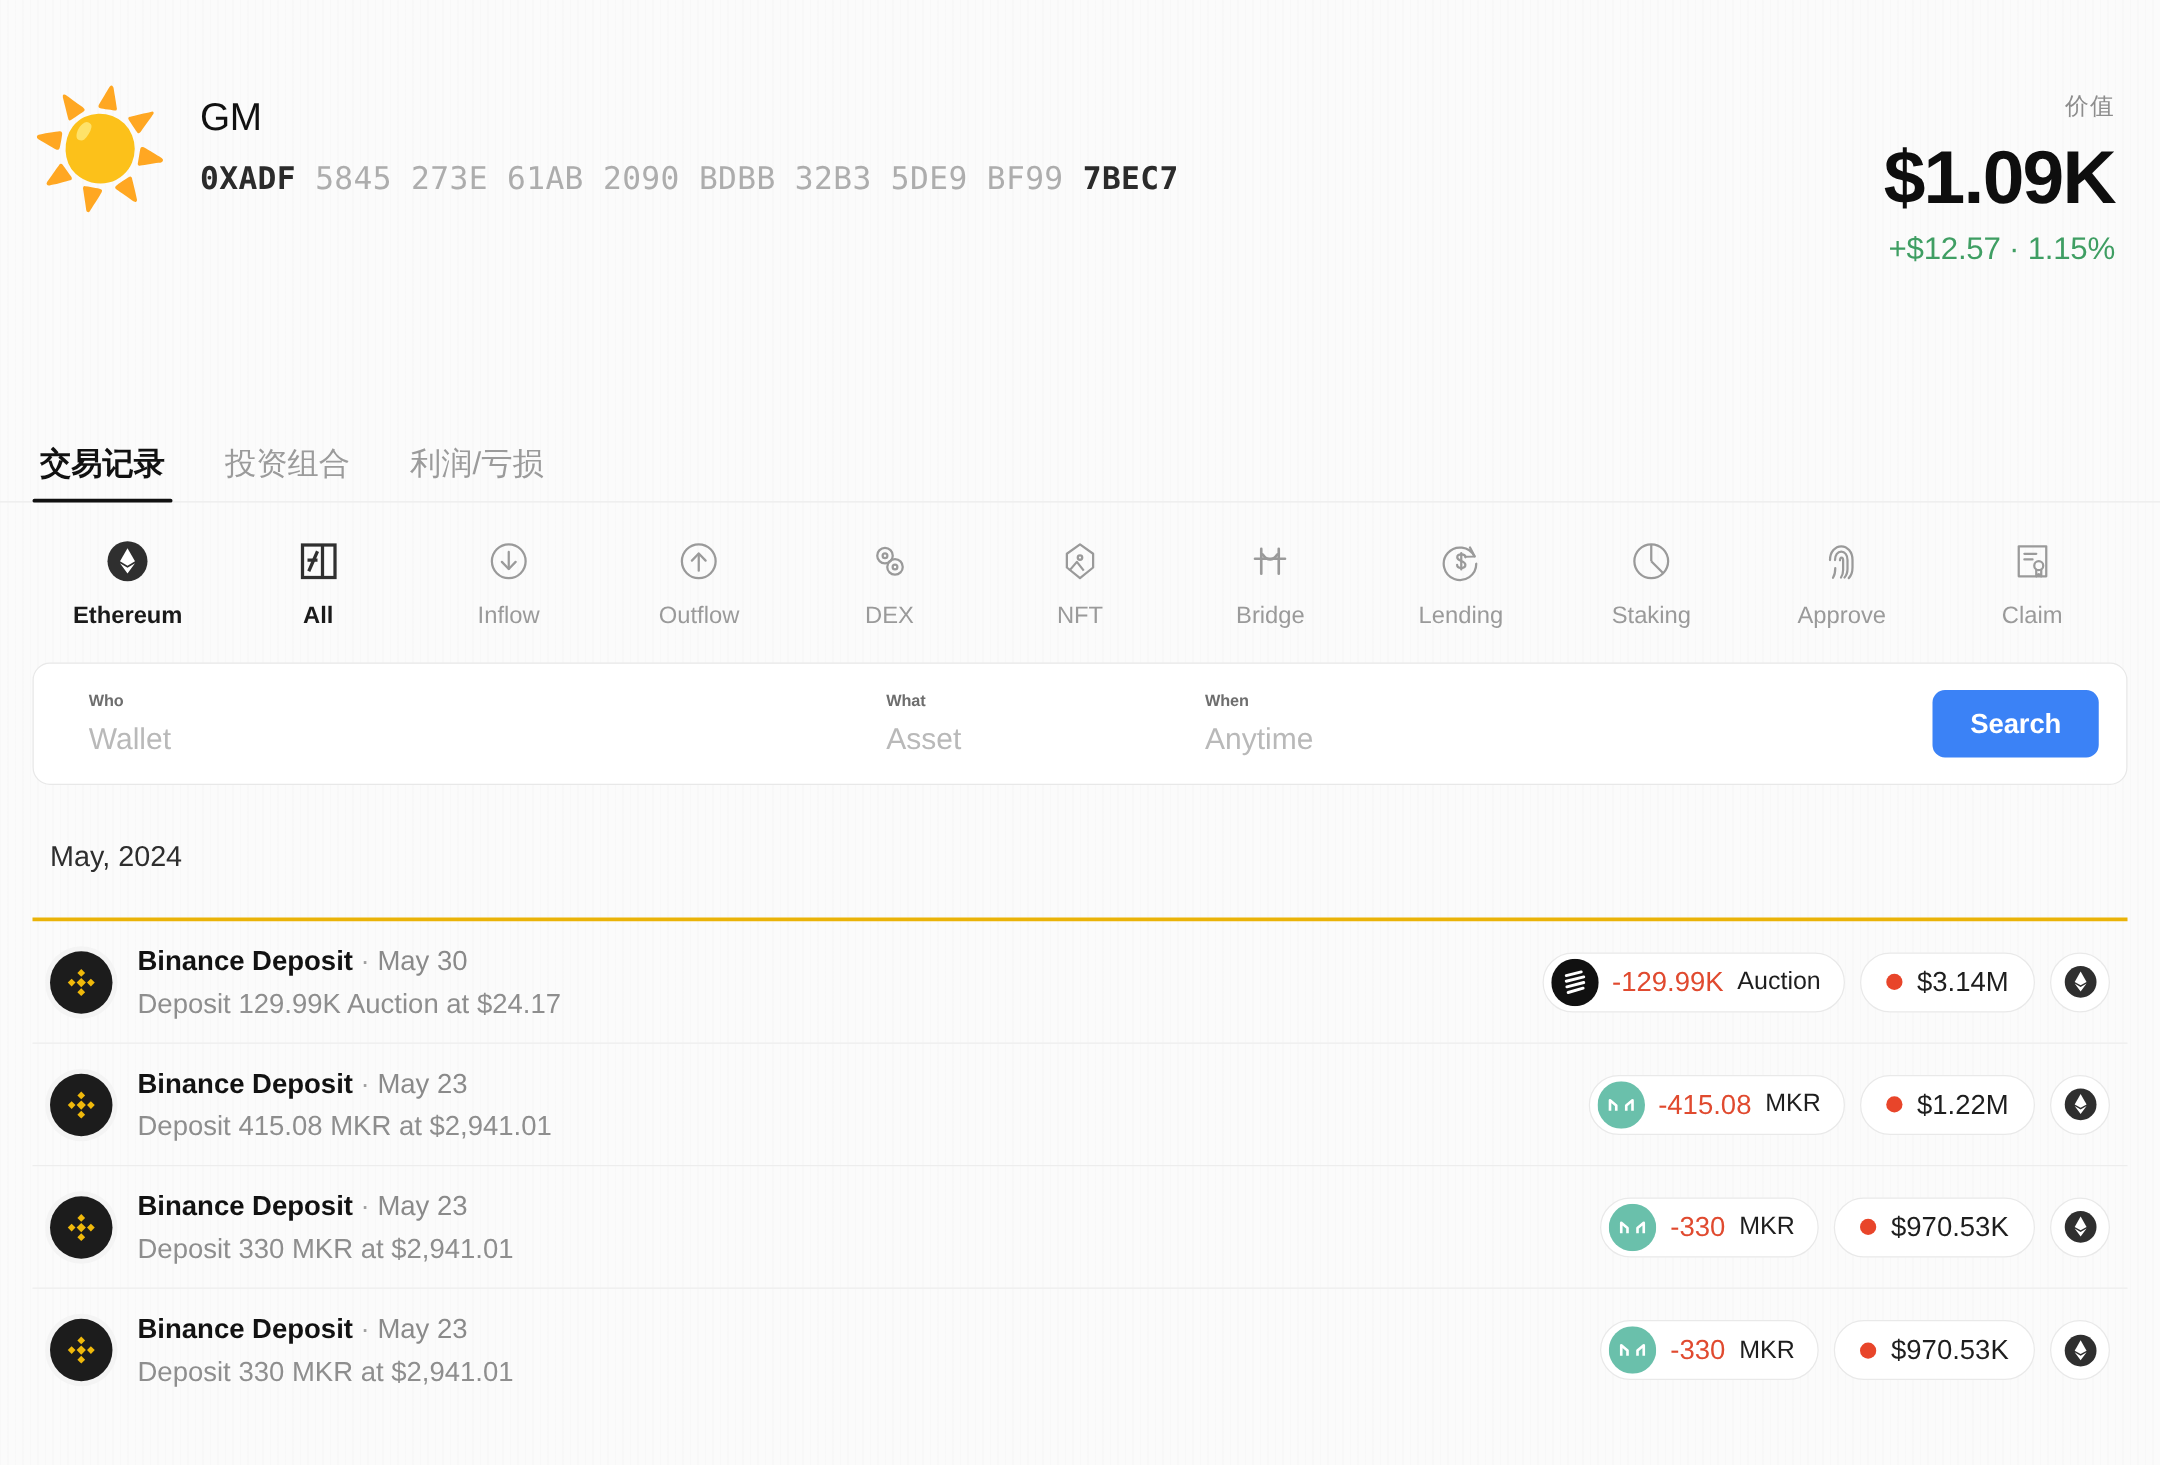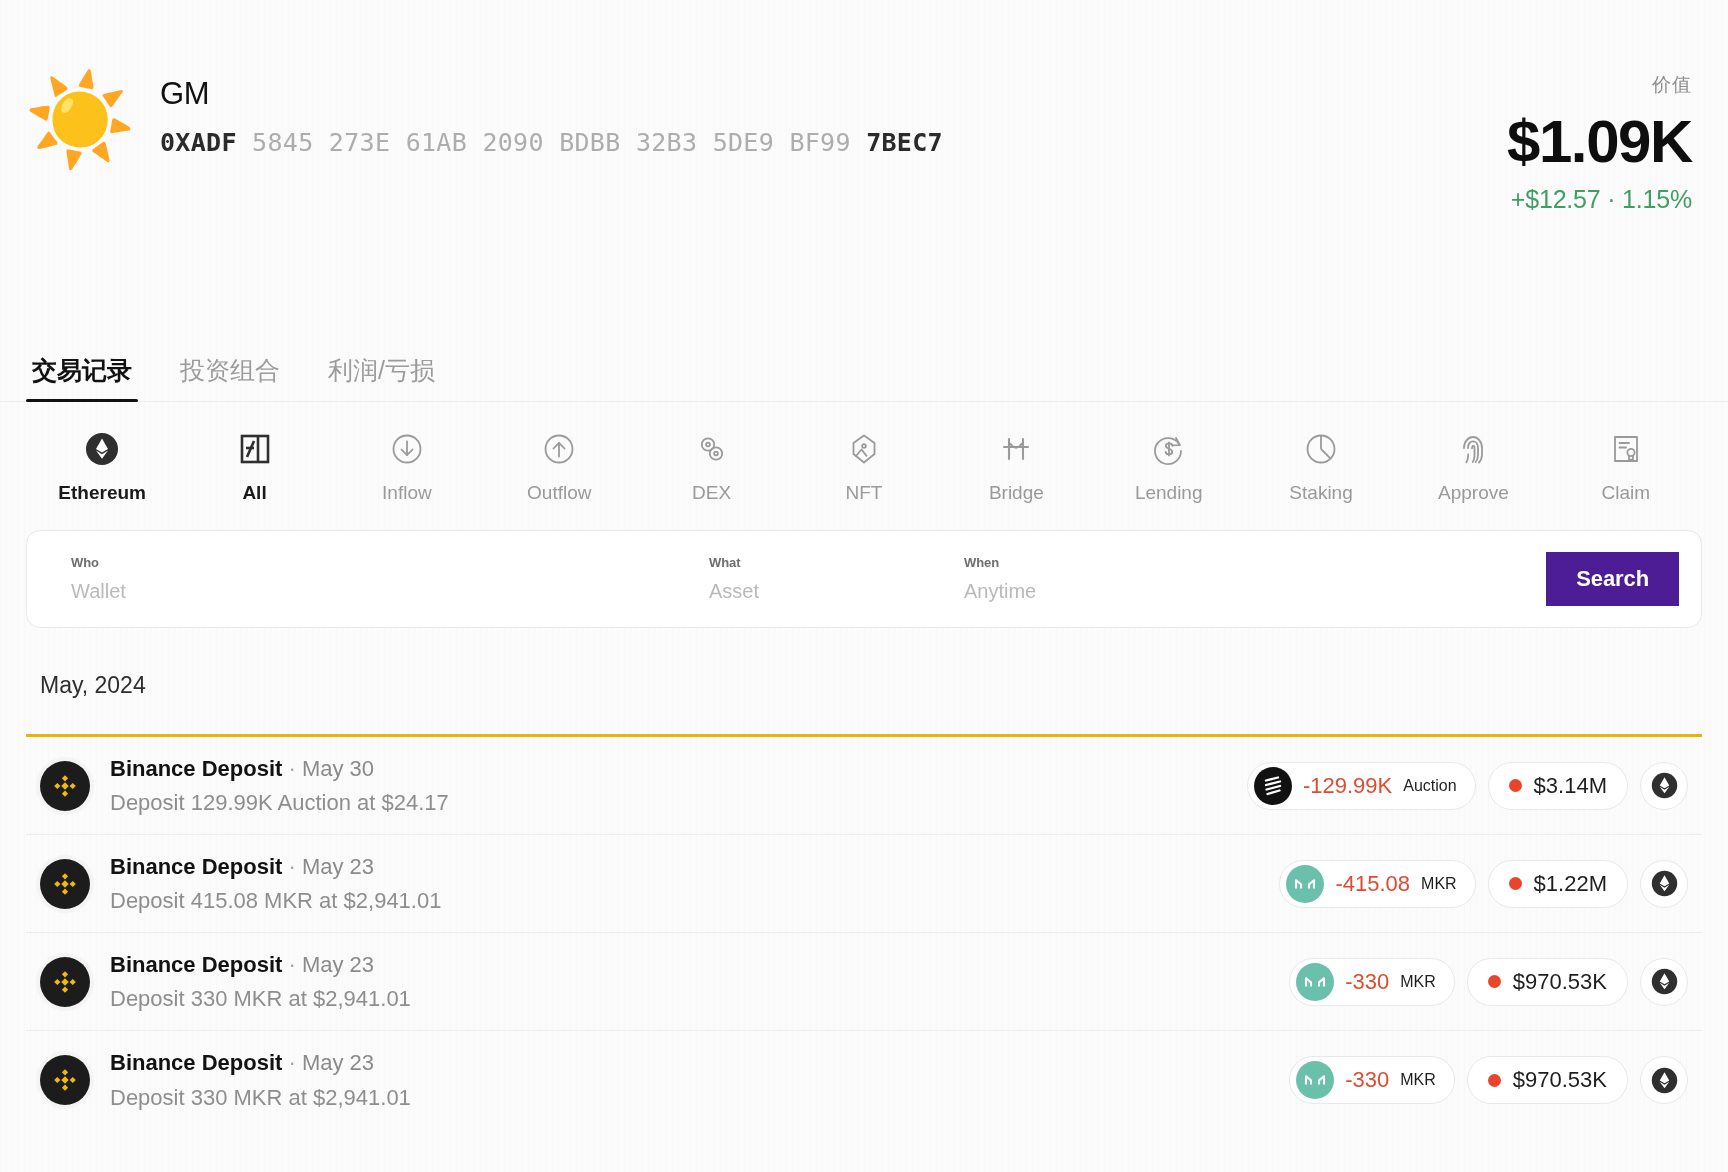--- a/index.html
+++ b/index.html
@@ -146,32 +146,32 @@
     border-radius: 14px;
     background: #ffffff;
     height: 98px;
     display: flex;
     align-items: center;
     padding: 0 22px 0 22px;
     position: relative;
   }
   .sfield { display: flex; flex-direction: column; justify-content: center; gap: 10px; }
   .sfield .slabel { font-size: 13px; color: #6e6e6e; font-weight: bold; letter-spacing: -0.1px; }
-  .sfield .sval { font-size: 20px; color: #b9b9b9; }
+  .sfield .sval { font-size: 24px; color: #b9b9b9; }
   .sfield-who  { width: 660px; padding-left: 22px; }
   .sfield-what { width: 255px; }
   .sfield-when { width: 300px; }
   .search-btn {
     margin-left: auto;
-    background: #4c1d95;
+    background: #3b82f6;
     color: #ffffff;
     font-size: 22px;
     font-weight: bold;
     border: none;
-    border-radius: 0;
+    border-radius: 10px;
     padding: 14px 30px;
     cursor: pointer;
     letter-spacing: -0.1px;
   }
 
   
   .txsection { padding: 0 26px 0 26px; margin-top: 44px; }
   .month {
     font-size: 23px;
     color: #2e2e2e;
@@ -211,21 +211,21 @@
     height: 48px;
     padding: 0 18px 0 6px;
     white-space: nowrap;
   }
   .pill .tok {
     width: 38px; height: 38px; border-radius: 50%;
     display: flex; align-items: center; justify-content: center;
     flex: 0 0 auto;
   }
   .pill .amt { font-size: 22px; color: #e04a2f; font-weight: normal; }
-  .pill .sym { font-size: 16px; color: #1e1e1e; }
+  .pill .sym { font-size: 20px; color: #1e1e1e; }
   .pill-usd {
     padding: 0 20px;
     gap: 12px;
   }
   .usd-dot { width: 13px; height: 13px; border-radius: 50%; background: #e8452a; flex: 0 0 auto; }
   .pill-usd .usd { font-size: 22px; color: #1e1e1e; }
   .chain-chip {
     width: 48px; height: 48px;
     border: 1px solid #e9e9e9;
     border-radius: 50%;

